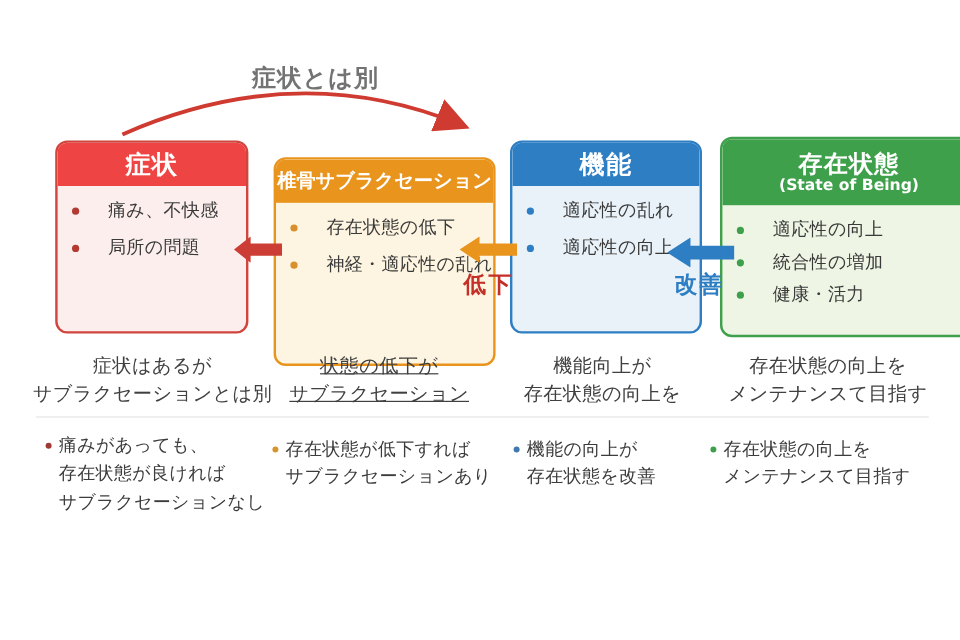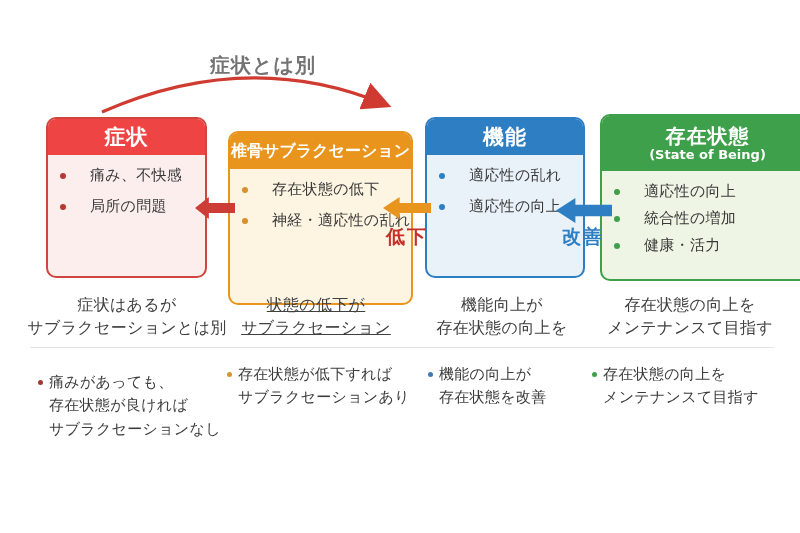--- a/index.html
+++ b/index.html
@@ -61,21 +61,21 @@
   #caption-3{left:402px;}
   #caption-4{left:590px;}
 
   
   #divider{position:absolute;left:30px;top:347px;width:744px;height:1px;background:#e4e4e4;}
 
   
   .footnote{position:absolute;font-size:15px;font-weight:500;color:#3c3c3c;
     line-height:1.55;letter-spacing:.3px;padding-left:11px;white-space:nowrap;}
   .fdot{position:absolute;left:0;top:9px;width:5px;height:5px;border-radius:50%;}
-  #footnote-1{left:38px;top:360px;margin-top:11px;}  #footnote-1 .fdot{background:#9e3a33;}
+  #footnote-1{left:38px;top:360px;}  #footnote-1 .fdot{background:#9e3a33;}
   #footnote-2{left:227px;top:363px;} #footnote-2 .fdot{background:#d6952f;}
   #footnote-3{left:428px;top:363px;} #footnote-3 .fdot{background:#4178ad;}
   #footnote-4{left:592px;top:363px;} #footnote-4 .fdot{background:#3fa04b;}
 </style>
 </head>
 <body>
 
 <div id="frame">
 
   <div id="top-arrow-label">症状とは別</div>

